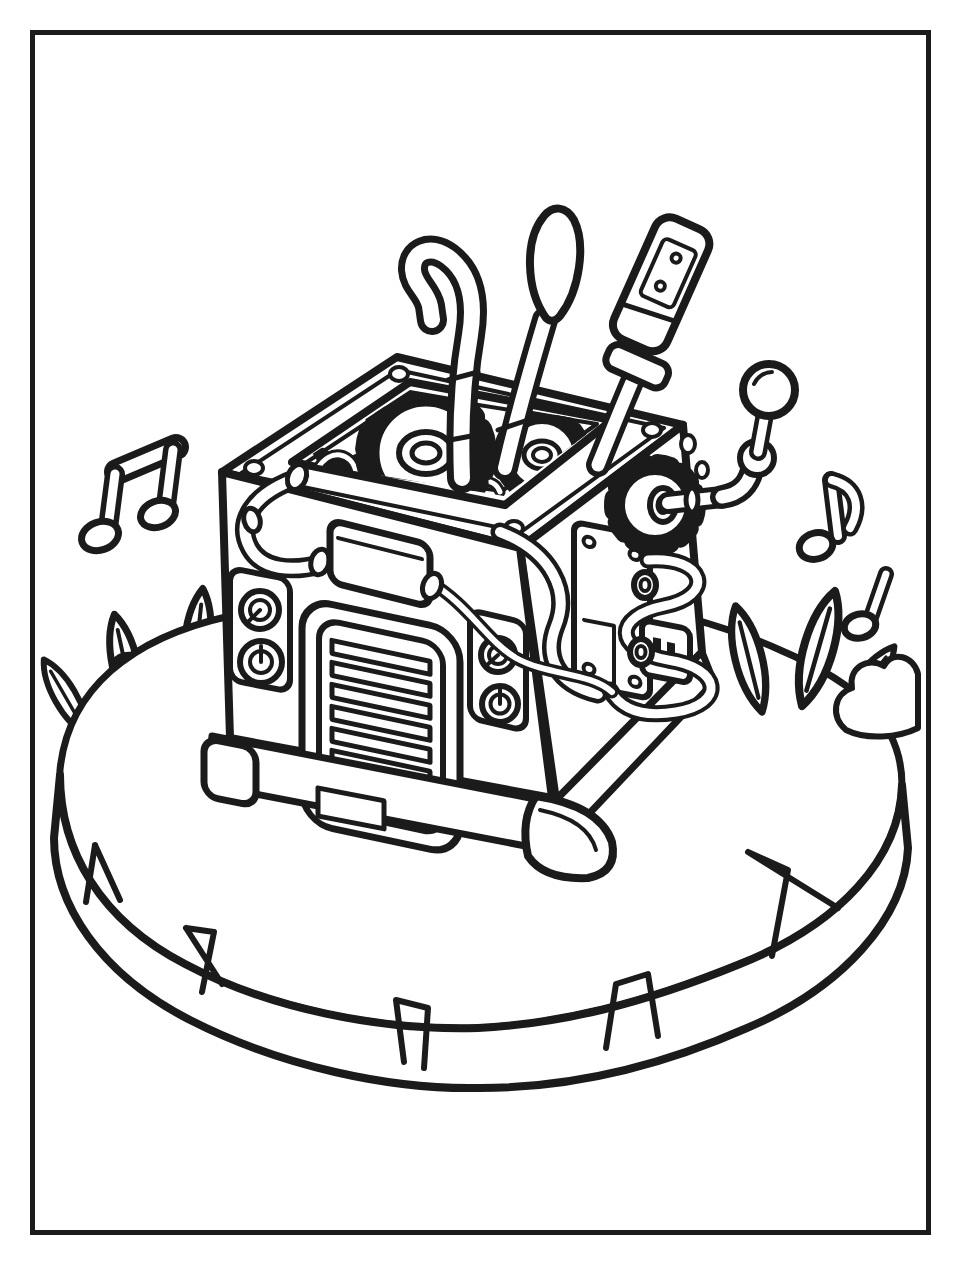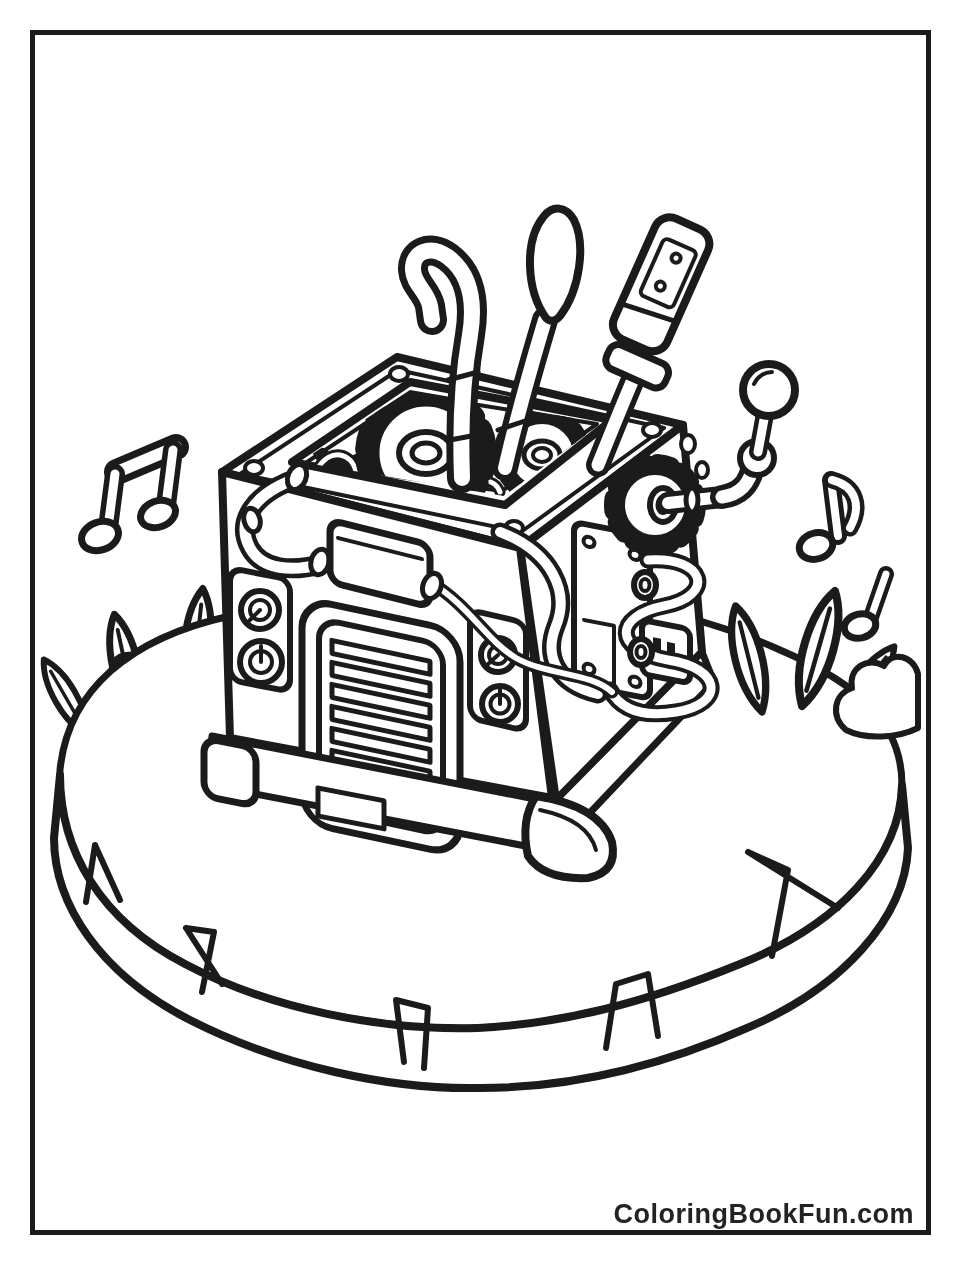--- a/index.html
+++ b/index.html
@@ -333,15 +333,14 @@
         <g transform="translate(330,520) skewY(14)">
           <rect class="o" x="0" y="0" width="100" height="62" rx="12"></rect>
           <path class="to t4" d="M8,16 L92,16"></path>
         </g>
         <ellipse class="o t5" cx="432" cy="586" rx="9" ry="13" transform="rotate(20 432 586)"></ellipse>
       </g>
 
     </g>
   </svg>
 
-  <div class="site-credit">ColoringBookFun.com</div>
 
 </div>
 
 </body></html>

